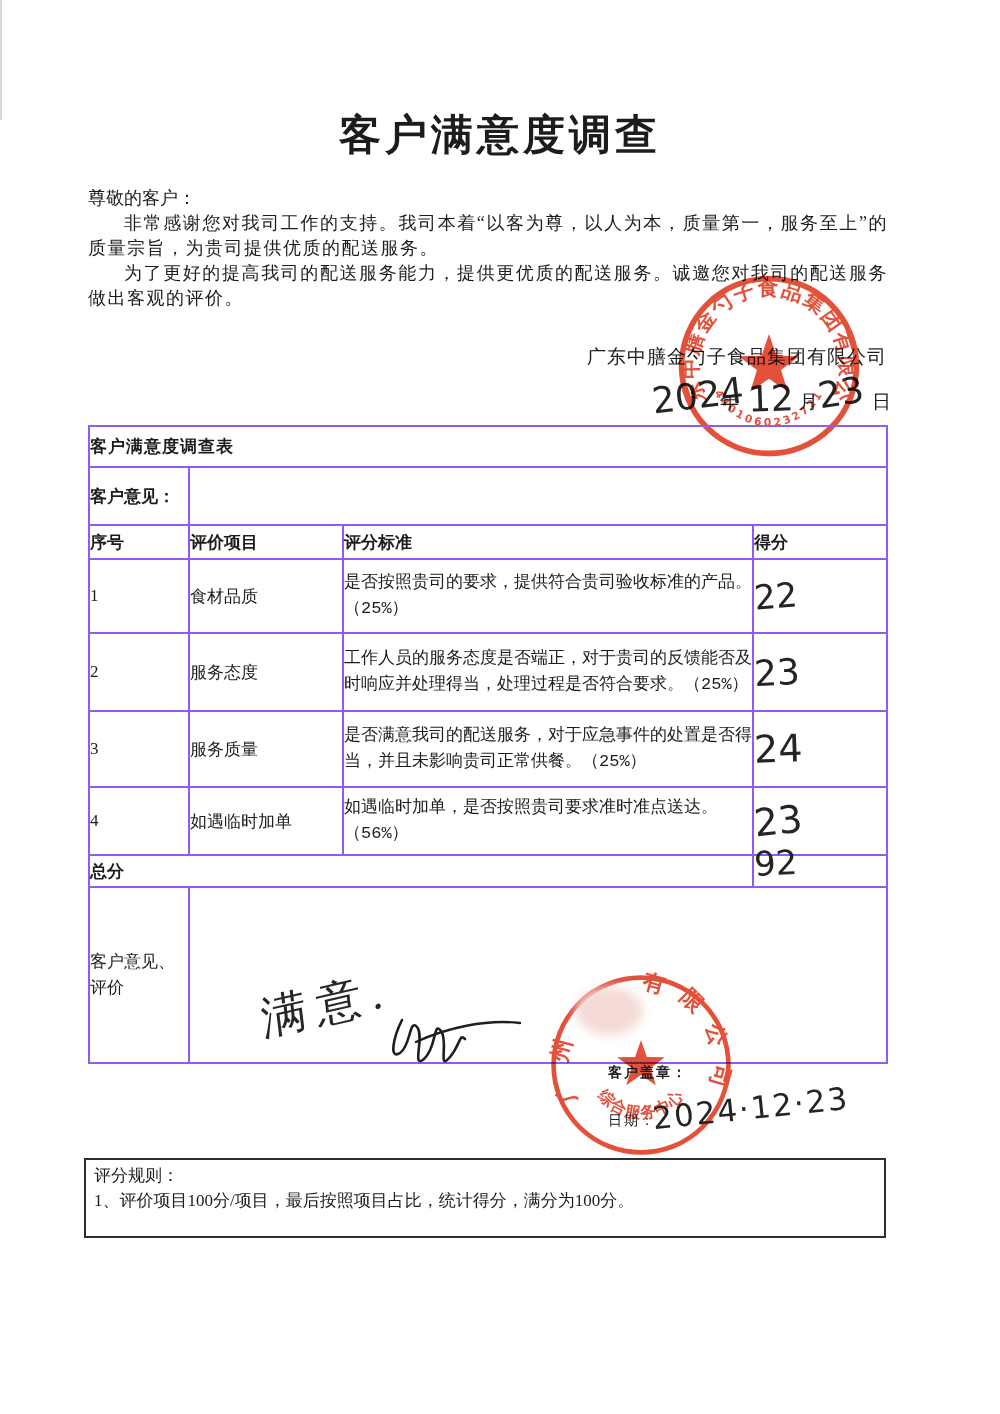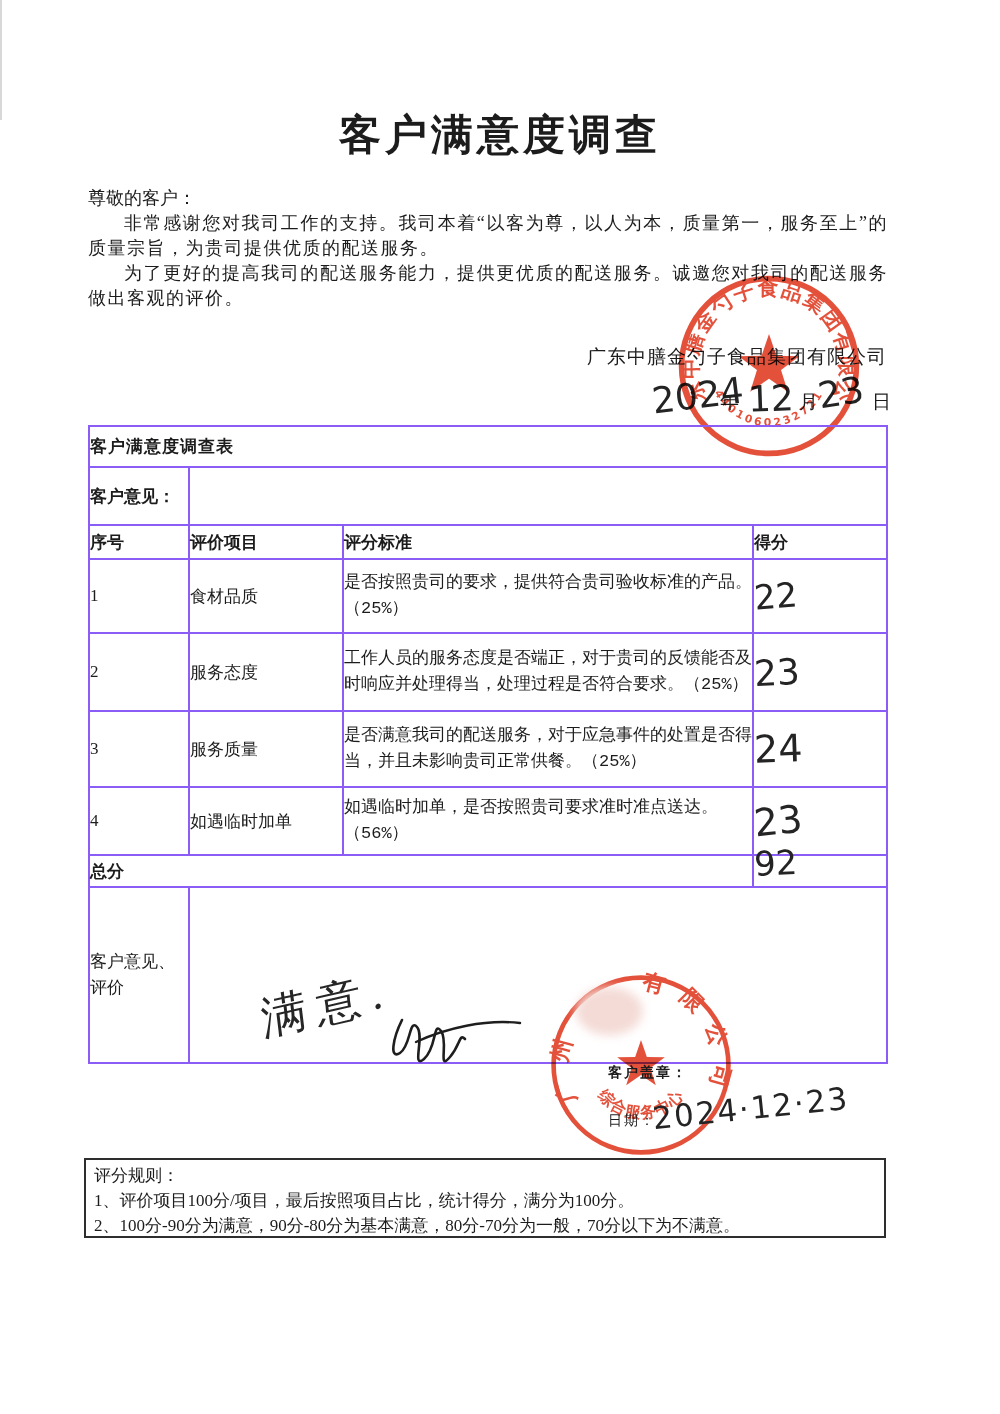--- a/index.html
+++ b/index.html
@@ -177,15 +177,14 @@
         <span class="fb-date-caption">日期：</span>
         <span class="fb-hw-date hw">2024·12·23</span>
       </td>
     </tr>
   </tbody>
     </table>
 
   <div class="rules">
     <div>评分规则：</div>
     <div>1、评价项目100分/项目，最后按照项目占比，统计得分，满分为100分。</div>
-    <div>2、100分-90分为满意，90分-80分为基本满意，80分-70分为一般，70分以下为不满意。</div>
   </div>
 </div>
 
 </body></html>

